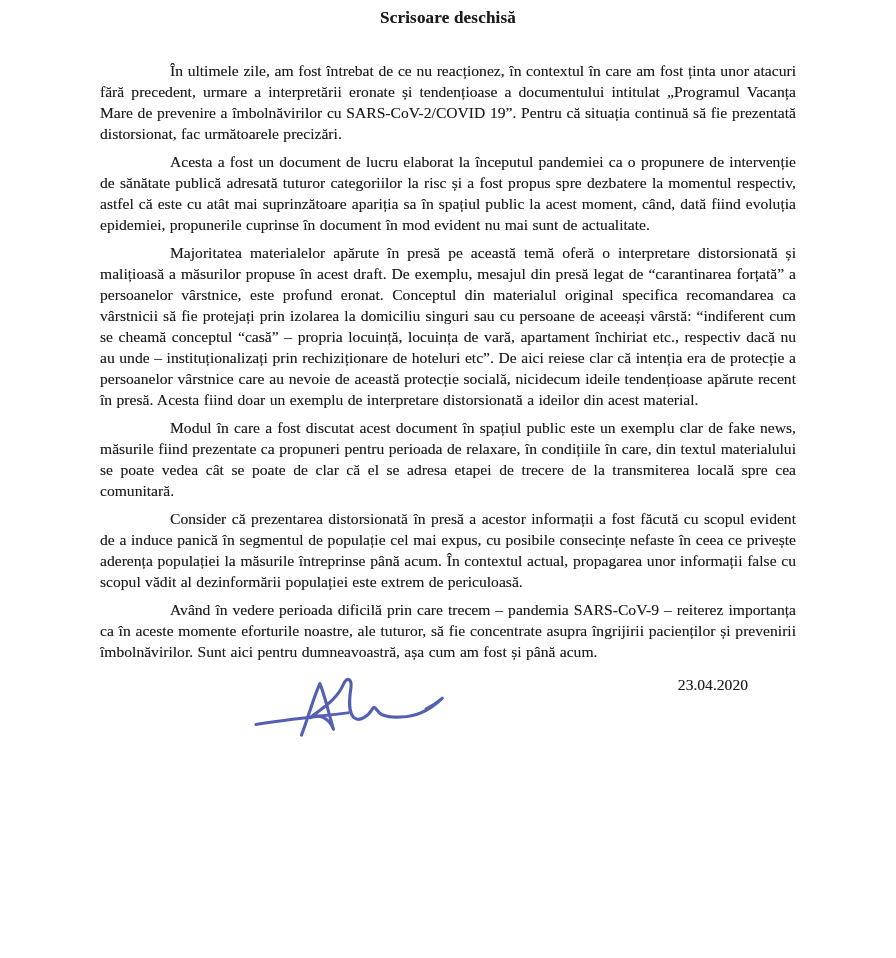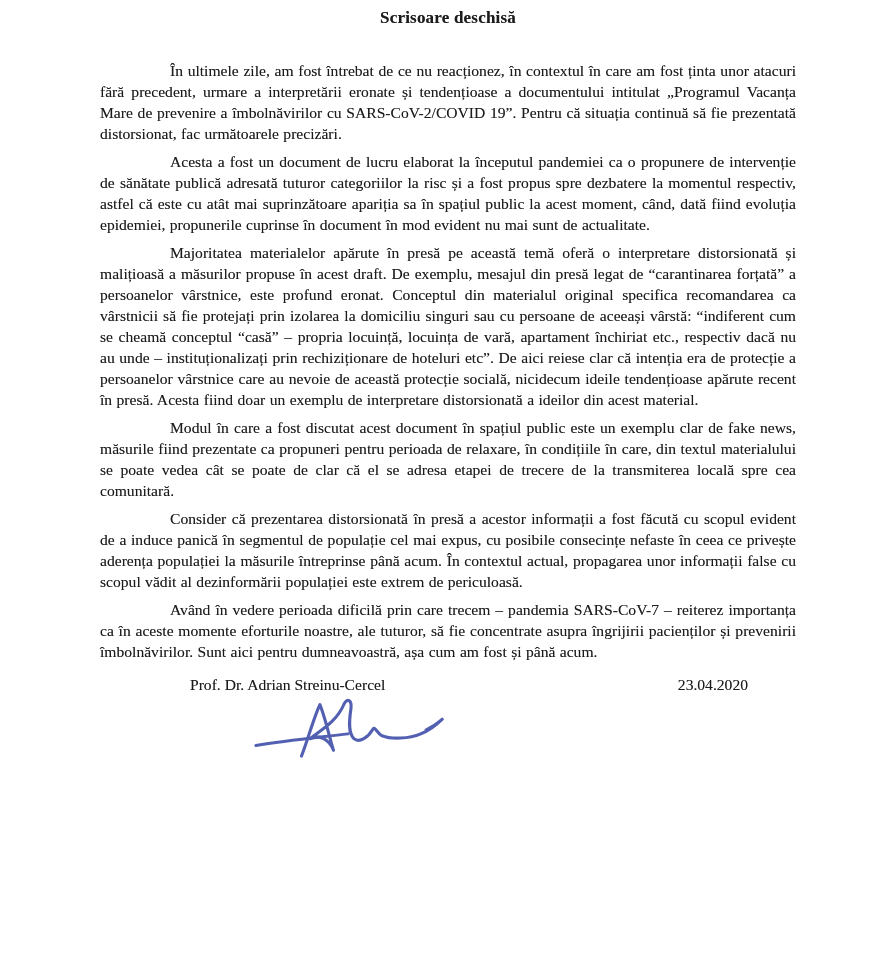--- a/index.html
+++ b/index.html
@@ -63,25 +63,24 @@
 <div class="page">
   <div class="content">
 
     <h1 class="doc-title">Scrisoare deschisă</h1>
 
     <p class="body-par">În ultimele zile, am fost întrebat de ce nu reacționez, în contextul în care am fost ținta unor atacuri fără precedent, urmare a interpretării eronate și tendențioase a documentului intitulat „Programul Vacanța Mare de prevenire a îmbolnăvirilor cu SARS-CoV-2/COVID 19”. Pentru că situația continuă să fie prezentată distorsionat, fac următoarele precizări.</p>
     <p class="body-par">Acesta a fost un document de lucru elaborat la începutul pandemiei ca o propunere de intervenție de sănătate publică adresată tuturor categoriilor la risc și a fost propus spre dezbatere la momentul respectiv, astfel că este cu atât mai suprinzătoare apariția sa în spațiul public la acest moment, când, dată fiind evoluția epidemiei, propunerile cuprinse în document în mod evident nu mai sunt de actualitate.</p>
     <p class="body-par">Majoritatea materialelor apărute în presă pe această temă oferă o interpretare distorsionată și malițioasă a măsurilor propuse în acest draft. De exemplu, mesajul din presă legat de “carantinarea forțată” a persoanelor vârstnice, este profund eronat. Conceptul din materialul original specifica recomandarea ca vârstnicii să fie protejați prin izolarea la domiciliu singuri sau cu persoane de aceeași vârstă: “indiferent cum se cheamă conceptul “casă” – propria locuință, locuința de vară, apartament închiriat etc., respectiv dacă nu au unde – instituționalizați prin rechiziționare de hoteluri etc”. De aici reiese clar că intenția era de protecție a persoanelor vârstnice care au nevoie de această protecție socială, nicidecum ideile tendențioase apărute recent în presă. Acesta fiind doar un exemplu de interpretare distorsionată a ideilor din acest material.</p>
     <p class="body-par">Modul în care a fost discutat acest document în spațiul public este un exemplu clar de fake news, măsurile fiind prezentate ca propuneri pentru perioada de relaxare, în condițiile în care, din textul materialului se poate vedea cât se poate de clar că el se adresa etapei de trecere de la transmiterea locală spre cea comunitară.</p>
     <p class="body-par">Consider că prezentarea distorsionată în presă a acestor informații a fost făcută cu scopul evident de a induce panică în segmentul de populație cel mai expus, cu posibile consecințe nefaste în ceea ce privește aderența populației la măsurile întreprinse până acum. În contextul actual, propagarea unor informații false cu scopul vădit al dezinformării populației este extrem de periculoasă.</p>
-    <p class="body-par">Având în vedere perioada dificilă prin care trecem – pandemia SARS-CoV-7 – reiterez importanța ca în aceste momente eforturile noastre, ale tuturor, să fie concentrate asupra îngrijirii pacienților și prevenirii îmbolnăvirilor. Sunt aici pentru dumneavoastră, așa cum am fost și până acum.</p>
+    <p class="body-par">Având în vedere perioada dificilă prin care trecem – pandemia SARS-CoV-9 – reiterez importanța ca în aceste momente eforturile noastre, ale tuturor, să fie concentrate asupra îngrijirii pacienților și prevenirii îmbolnăvirilor. Sunt aici pentru dumneavoastră, așa cum am fost și până acum.</p>
 
 
     <div class="signer-row">
-      <span class="signer-name">Prof. Dr. Adrian Streinu-Cercel</span>
       <span class="doc-date">23.04.2020</span>
     </div>
 
     <div class="signature-wrap">
       <svg width="200" height="66" viewBox="0 0 200 68">
         <g fill="none" stroke-linecap="round" stroke-linejoin="round" opacity="0.88" stroke="#3c4ba8">
           <path stroke-width="3" d="M3 52 C 35 47, 65 44, 98 40"></path>
           <path stroke-width="3.2" d="M50 63 C 57 45, 63 22, 69 10 C 74 22, 79 44, 83 57 C 79 46, 68 40, 59 45 C 70 36, 86 28, 94 9 C 97 3, 102 5, 101 14 C 99 27, 98 39, 104 45 C 110 50, 119 43, 123 36 C 126 31, 127 39, 133 42 C 143 46, 161 45, 173 40 C 181 37, 189 31, 195 25"></path>
           <path stroke-width="2.6" d="M178 36 C 184 33, 190 29, 195 25"></path>
         </g>

